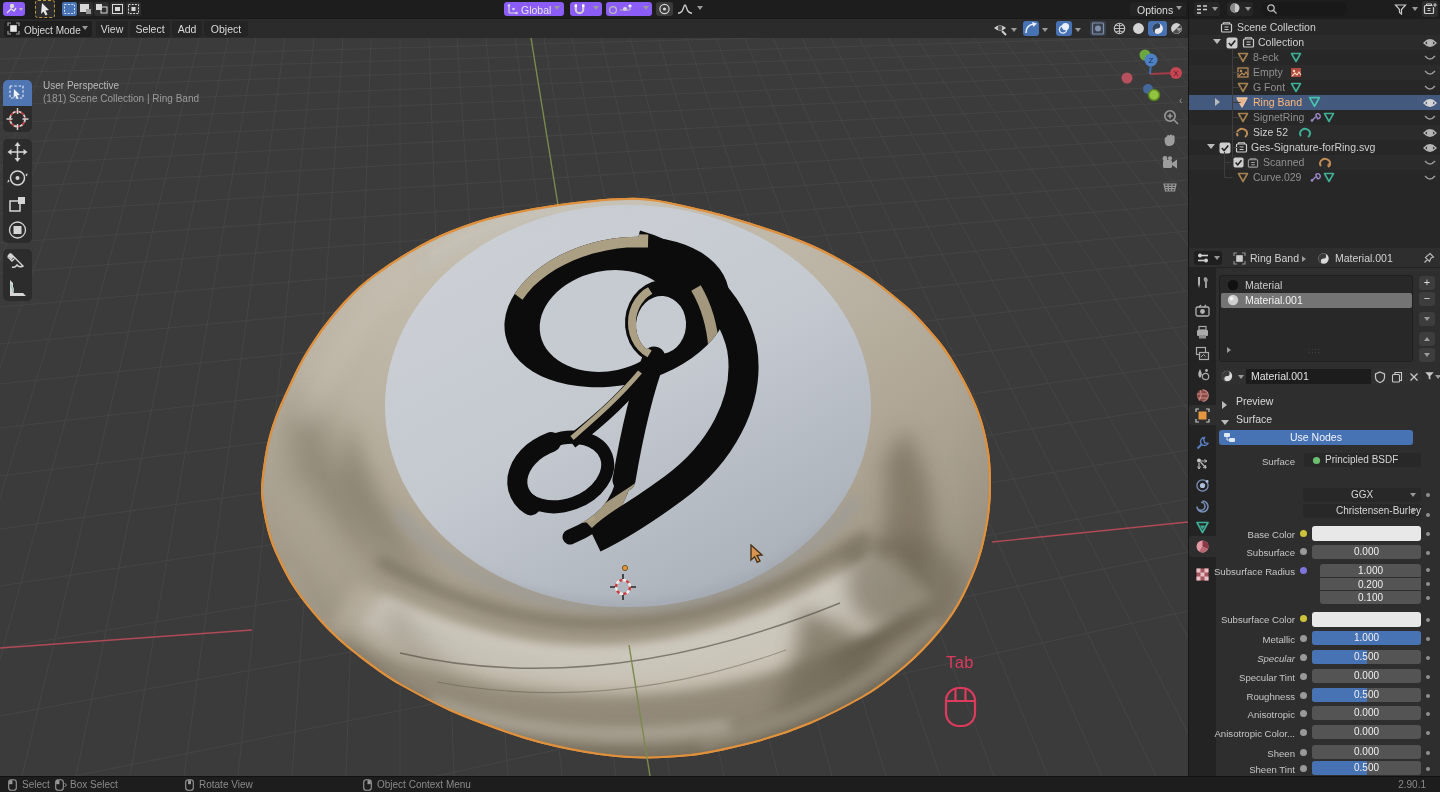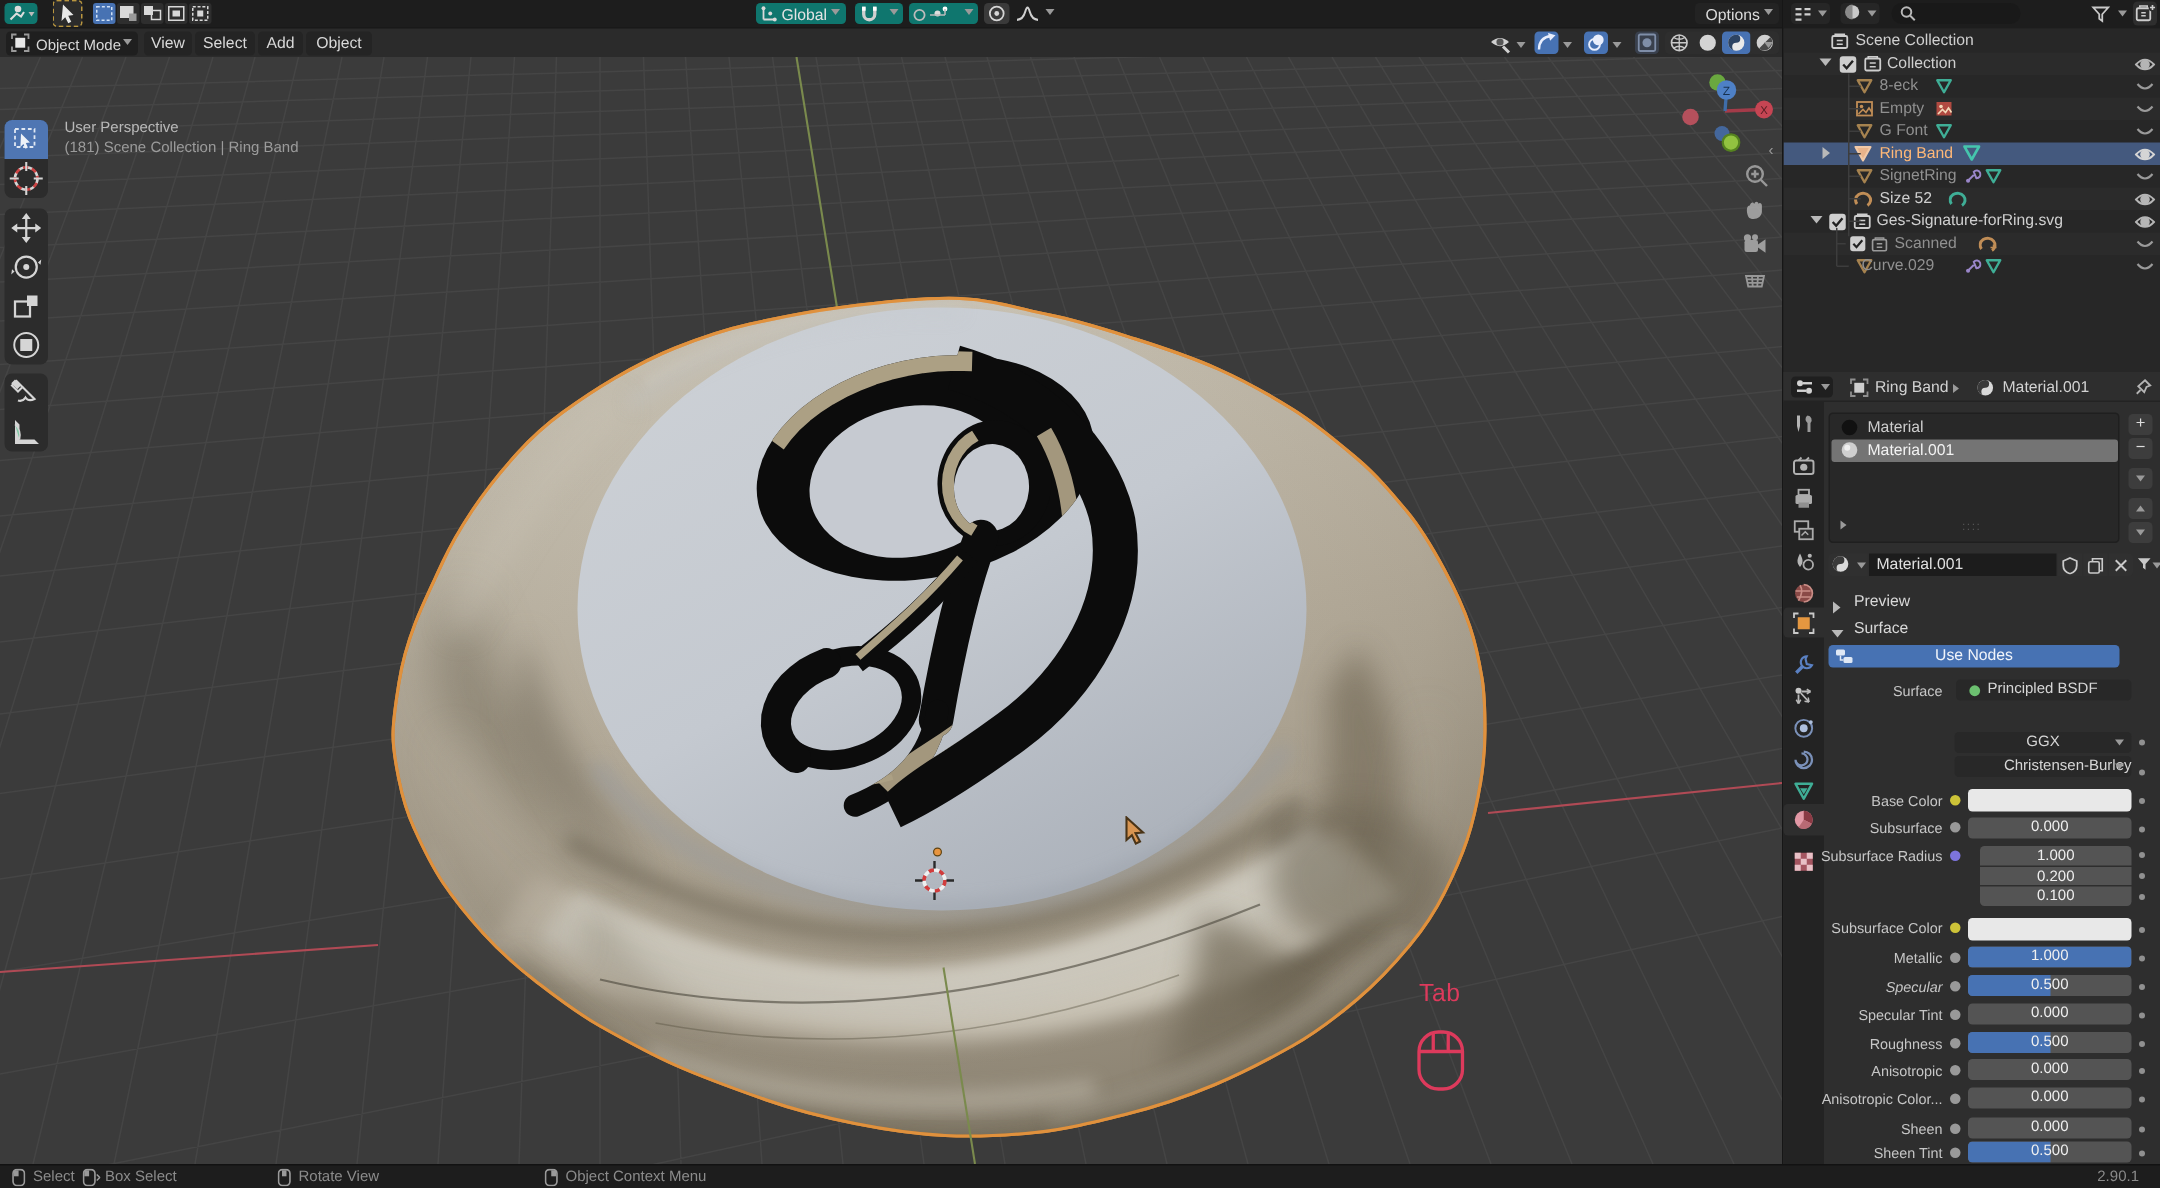--- a/index.html
+++ b/index.html
@@ -3,21 +3,21 @@
 <style>
 html,body{margin:0;padding:0;width:1440px;height:792px;overflow:hidden;background:#1d1d1d;
  font-family:"Liberation Sans",sans-serif;-webkit-font-smoothing:antialiased;}
 *{box-sizing:border-box;}
 .abs{position:absolute;}
 #app{position:relative;width:1440px;height:792px;}
 
 #row1{left:0;top:0;width:1188px;height:18px;background:#1d1d1d;}
 
 #row2{left:0;top:18px;width:1188px;height:20px;background:#2b2b2b;border-top:1px solid #191919;}
-.pill{position:absolute;background:#0f766e;border-radius:3px;color:#e3e3e3;font-size:11px;line-height:16px;}
+.pill{position:absolute;background:#8b5cf6;border-radius:3px;color:#e3e3e3;font-size:11px;line-height:16px;}
 .menuitem{position:absolute;top:2px;height:16px;background:#242424;border-radius:3px;color:#d8d8d8;font-size:10.5px;line-height:16px;text-align:center;}
 
 #vp{left:0;top:38px;width:1188px;height:738px;background:#3b3b3b;overflow:hidden;}
 
 #right{left:1188px;top:0;width:252px;height:776px;background:#262626;border-left:1px solid #161616;}
 #outheader{left:0;top:0;width:252px;height:19px;background:#1d1d1d;}
 #outbody{left:0;top:19px;width:252px;height:229px;background:#272727;overflow:hidden;font-size:10.5px;color:#c3c3c3;}
 .orow{position:absolute;left:0;width:252px;height:15px;line-height:15px;}
 #props{left:0;top:248px;width:252px;height:528px;background:#2e2e2e;}
 #propheader{left:0;top:0;width:252px;height:20px;background:#2e2e2e;border-bottom:1px solid #232323;}
@@ -626,21 +626,21 @@
             <path d="M8 8 h4 M10 6 v4" stroke="#c08d56" stroke-width="1"></path>
           </svg>
         <svg width="12" height="7" viewBox="0 0 12 7" style="position:absolute;left:235px;top:5px;">
             <path d="M1 1 Q6 7 11 1" fill="none" stroke="#9a9a9a" stroke-width="1.4"></path>
           </svg>
       </div>
       <div class="orow" style="top:151px;">
         <svg width="12" height="11" viewBox="0 0 12 11" style="position:absolute;left:48px;top:2px;">
             <path d="M1.5 1.5 L10.5 1.5 L6 9.5 Z" fill="none" stroke="#a5824f" stroke-width="1.6" stroke-linejoin="round"></path>
           </svg>
-        <span style="position:absolute;left:52px;color:#909090;">Curve.029</span>
+        <span style="position:absolute;left:64px;color:#909090;">Curve.029</span>
         <svg width="12" height="11" viewBox="0 0 14 13" style="position:absolute;left:120px;top:2px;">
             <path d="M4 9.5 L8 5.5 M8 3 a3 3 0 1 1 2 5 z" stroke="#9a86c9" stroke-width="1.6" fill="none"></path>
             <circle cx="3.5" cy="10" r="1.6" fill="#9a86c9"></circle>
           </svg>
         <svg width="12" height="11" viewBox="0 0 12 11" style="position:absolute;left:134px;top:2px;">
             <path d="M1.5 1.5 L10.5 1.5 L6 9.5 Z" fill="none" stroke="#3fae96" stroke-width="1.6" stroke-linejoin="round"></path>
           </svg>
         <svg width="12" height="7" viewBox="0 0 12 7" style="position:absolute;left:235px;top:5px;">
             <path d="M1 1 Q6 7 11 1" fill="none" stroke="#9a9a9a" stroke-width="1.4"></path>
           </svg>

